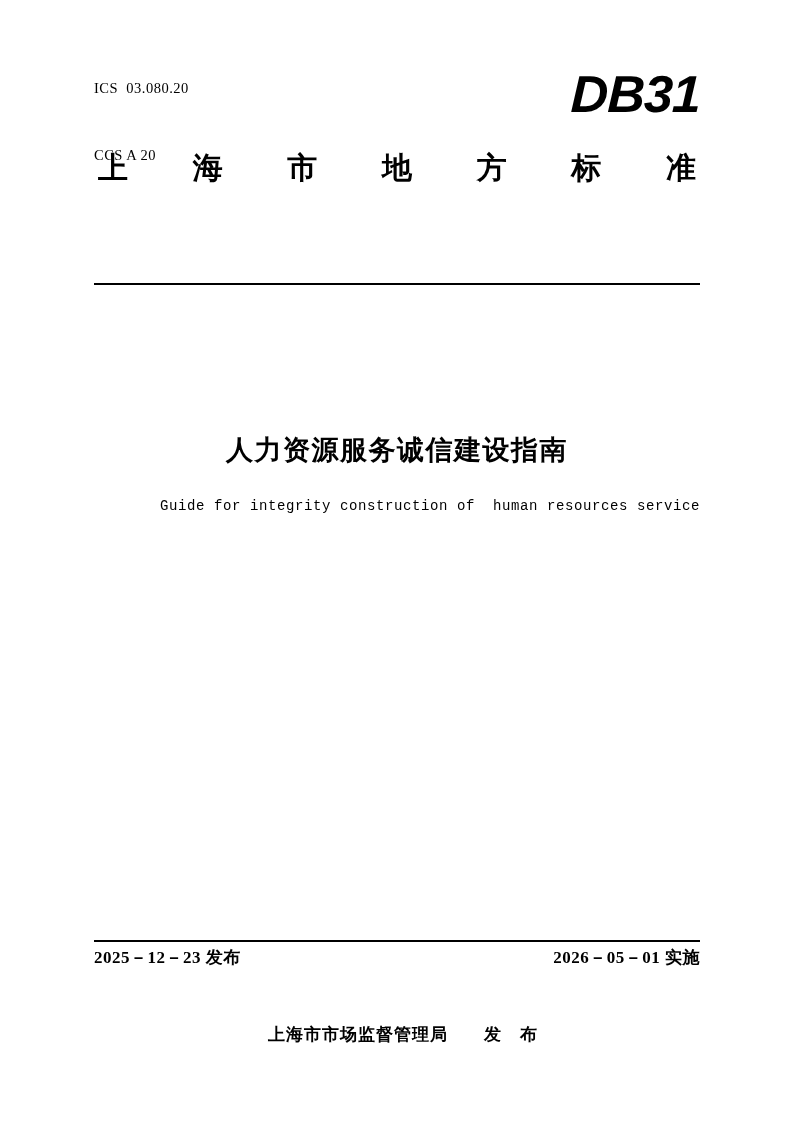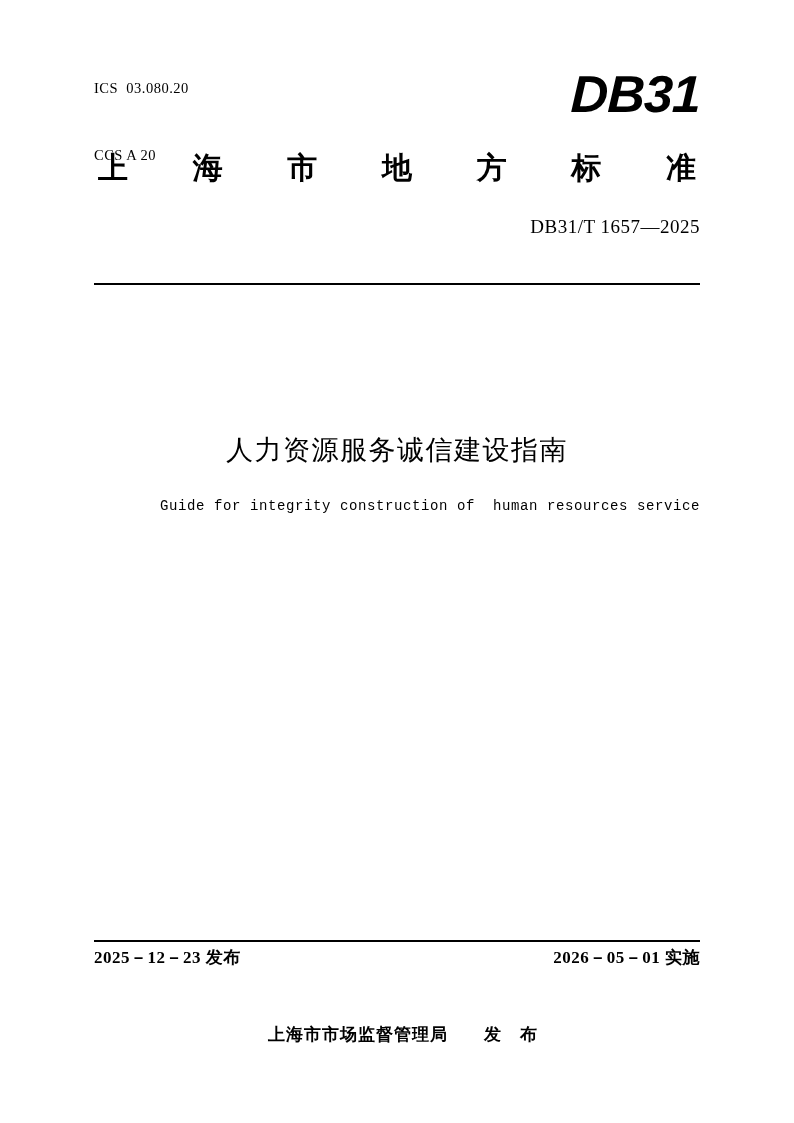--- a/index.html
+++ b/index.html
@@ -94,21 +94,21 @@
   }
 
   
   .doc-title-cn {
     position: absolute;
     top: 432px;
     left: 0;
     right: 0;
     text-align: center;
     font-family: "Liberation Sans", sans-serif;
-    font-weight: normal;
+    font-weight: bold;
     font-size: 27px;
     letter-spacing: 1.5px;
   }
   .doc-title-en {
     position: absolute;
     top: 498px;
     left: 0;
     right: 0;
     text-align: right;
     font-family: "Liberation Mono", monospace;
@@ -167,21 +167,20 @@
     <div class="std-title">
       <span>上</span>
       <span>海</span>
       <span>市</span>
       <span>地</span>
       <span>方</span>
       <span>标</span>
       <span>准</span>
     </div>
 
-    <div class="std-number">DB31/T 1657—2025</div>
 
     <div class="rule-top"></div>
 
     <div class="doc-title-cn">人力资源服务诚信建设指南</div>
     <div class="doc-title-en">Guide for integrity construction of  human resources service</div>
 
     <div class="rule-bottom"></div>
 
     <div class="dates">
       <span>2025－12－23 发布</span>

